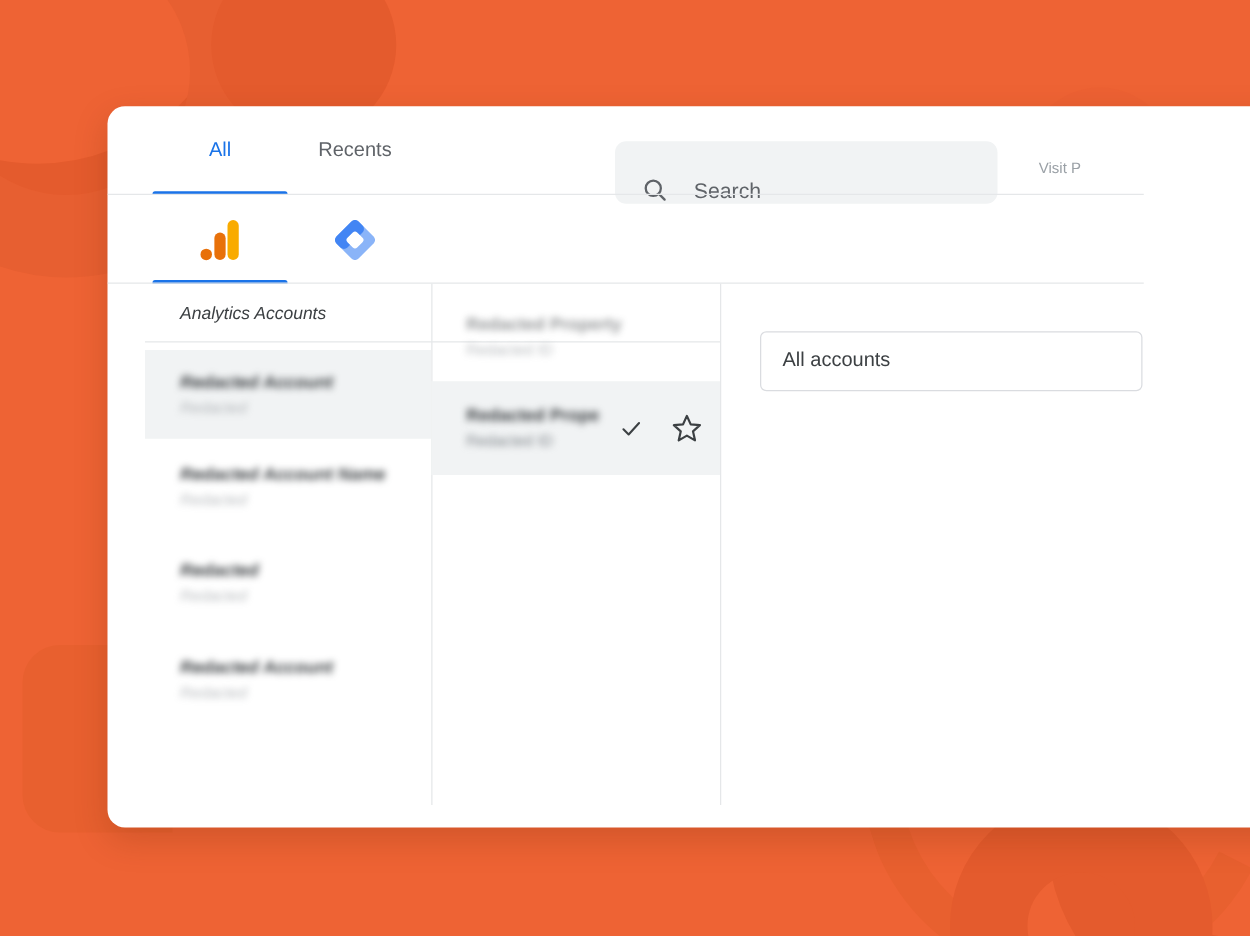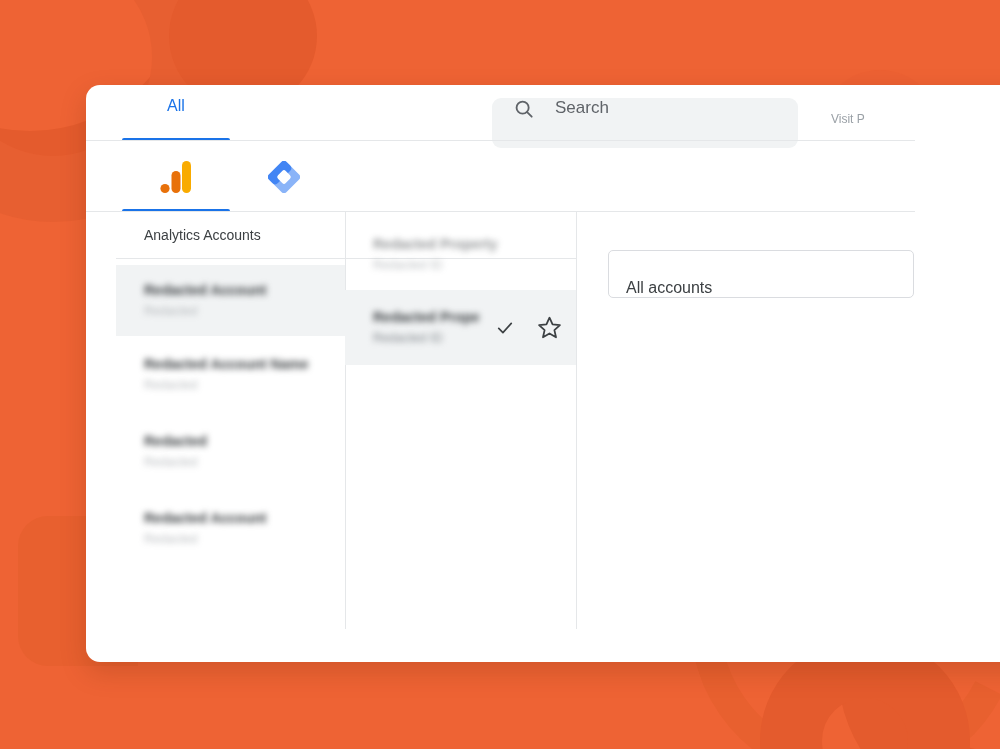--- a/index.html
+++ b/index.html
@@ -94,21 +94,21 @@
     top: 85px;
     width: 1000px;           
     height: 577px;
     background: #ffffff;
     border-radius: 14px;
     box-shadow: 0 10px 26px rgba(110, 40, 10, 0.22);
   }
   #panel-clip {
     position: absolute;
     left: 86px;
-    top: 60px;
+    top: 75px;
     width: 829px;            
     height: 600px;
     overflow: hidden;
     pointer-events: none;
   }
   #panel-inner {
     position: absolute;
     left: 0;
     top: 10px;
     width: 1000px;
@@ -154,21 +154,21 @@
 
   .searchbox {
     position: absolute;
     left: 406px;
     top: 28px;
     width: 306px;
     height: 50px;
     background: #f1f3f4;
     border-radius: 9px;
     display: flex;
-    align-items: flex-start;
+    align-items: flex-end;
     padding-left: 21px;
     cursor: text;
   }
   .searchbox .placeholder {
     margin-left: 20px;
     font-size: 17px;
     color: #5f6368;
   }
 
   .visit-link {
@@ -209,39 +209,39 @@
 
   .account-select {
     position: absolute;
     left: 522px;
     top: 109px;
     width: 306px;
     height: 48px;
     border: 1px solid #dadce0;
     border-radius: 5px;
     display: flex;
-    align-items: flex-end;
+    align-items: center;
     padding-left: 17px;
     font-size: 16px;
     color: #3c4043;
     background: #fff;
     cursor: pointer;
   }
 
   
   .columns {
     position: relative;
     height: 435px;
   }
   .col {
     position: absolute;
     top: 0;
     bottom: 0;
   }
-  .col-accounts { left: 30px; width: 229px; }
+  .col-accounts { left: 30px; width: 229px; font-style: italic; }
   .col-props    { left: 259px; width: 231px; }
 
   .vline {
     position: absolute;
     top: 0;
     bottom: 18px;
     width: 1px;
     background: #e5e7e9;
   }
 
@@ -317,20 +317,23 @@
 
   <div id="panel"></div>
 
   <div id="panel-clip">
     <div id="panel-inner">
 
       <div class="tabrow">
         <div class="tab active">
           <span>All</span>
         </div>
+        <div class="tab">
+          <span>Recents</span>
+        </div>
 
         <div class="searchbox">
           <span>
             <svg width="22" height="22" viewBox="0 0 24 24" fill="none" stroke="#5f6368" stroke-width="2" stroke-linecap="round">
               <circle cx="10.5" cy="10.5" r="6.6"></circle>
               <line x1="15.4" y1="15.4" x2="20.4" y2="20.4"></line>
             </svg>
           </span>
           <span class="placeholder">Search</span>
         </div>

